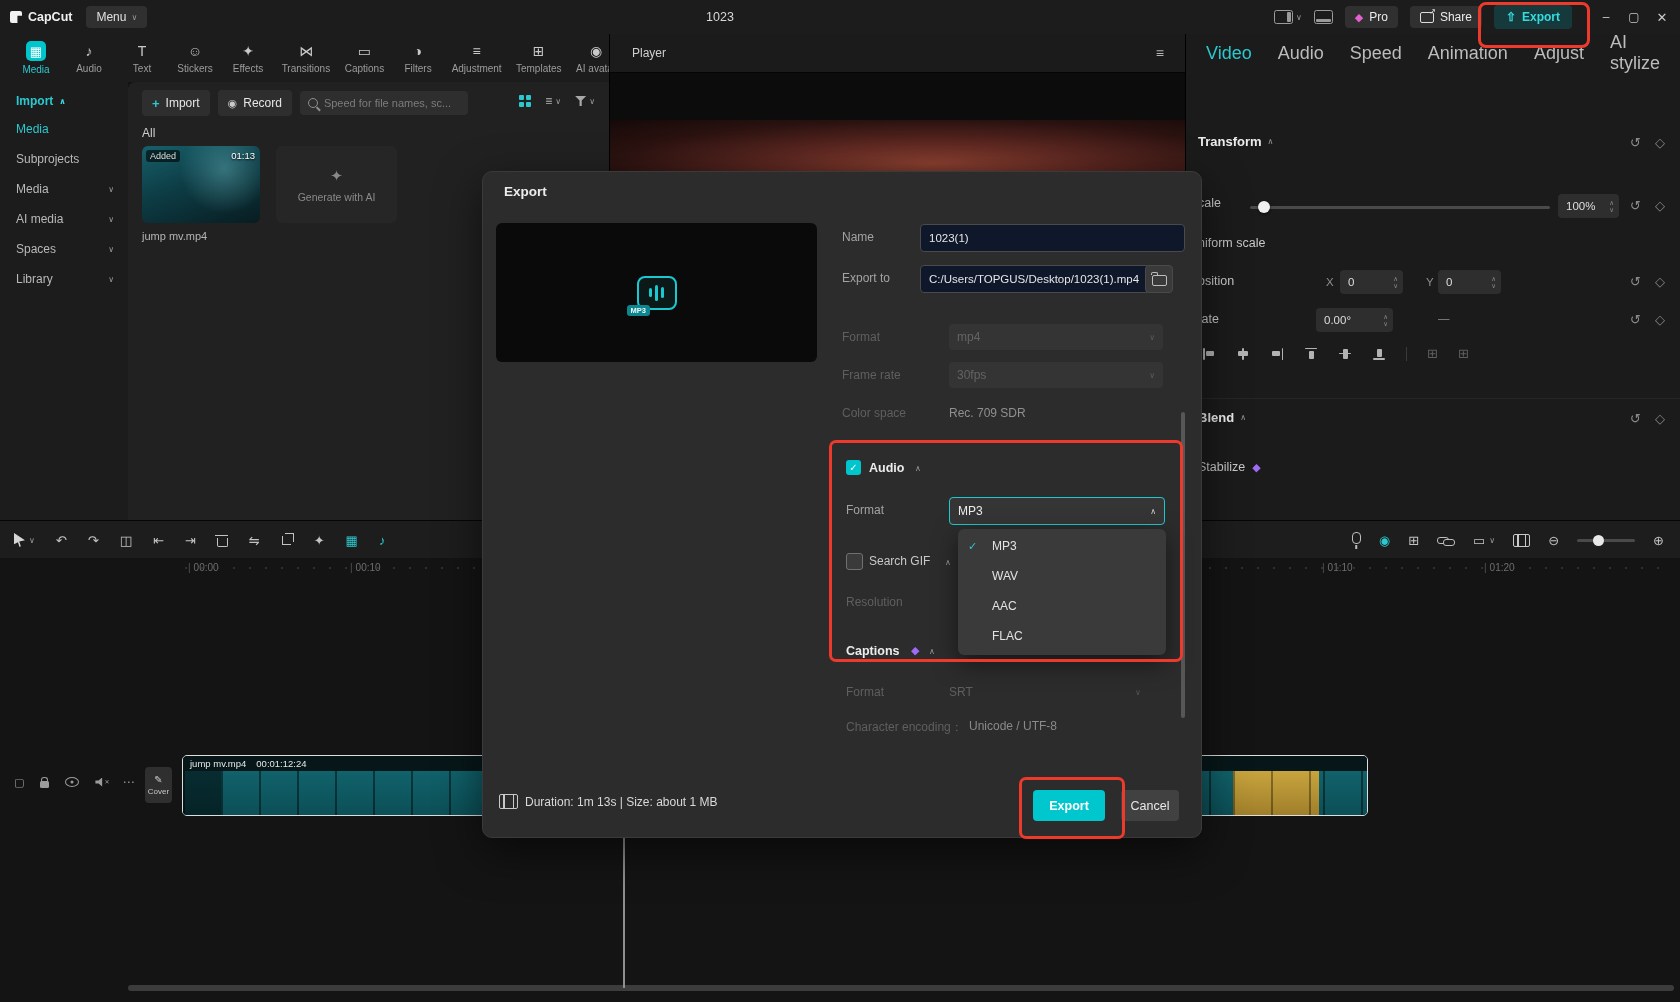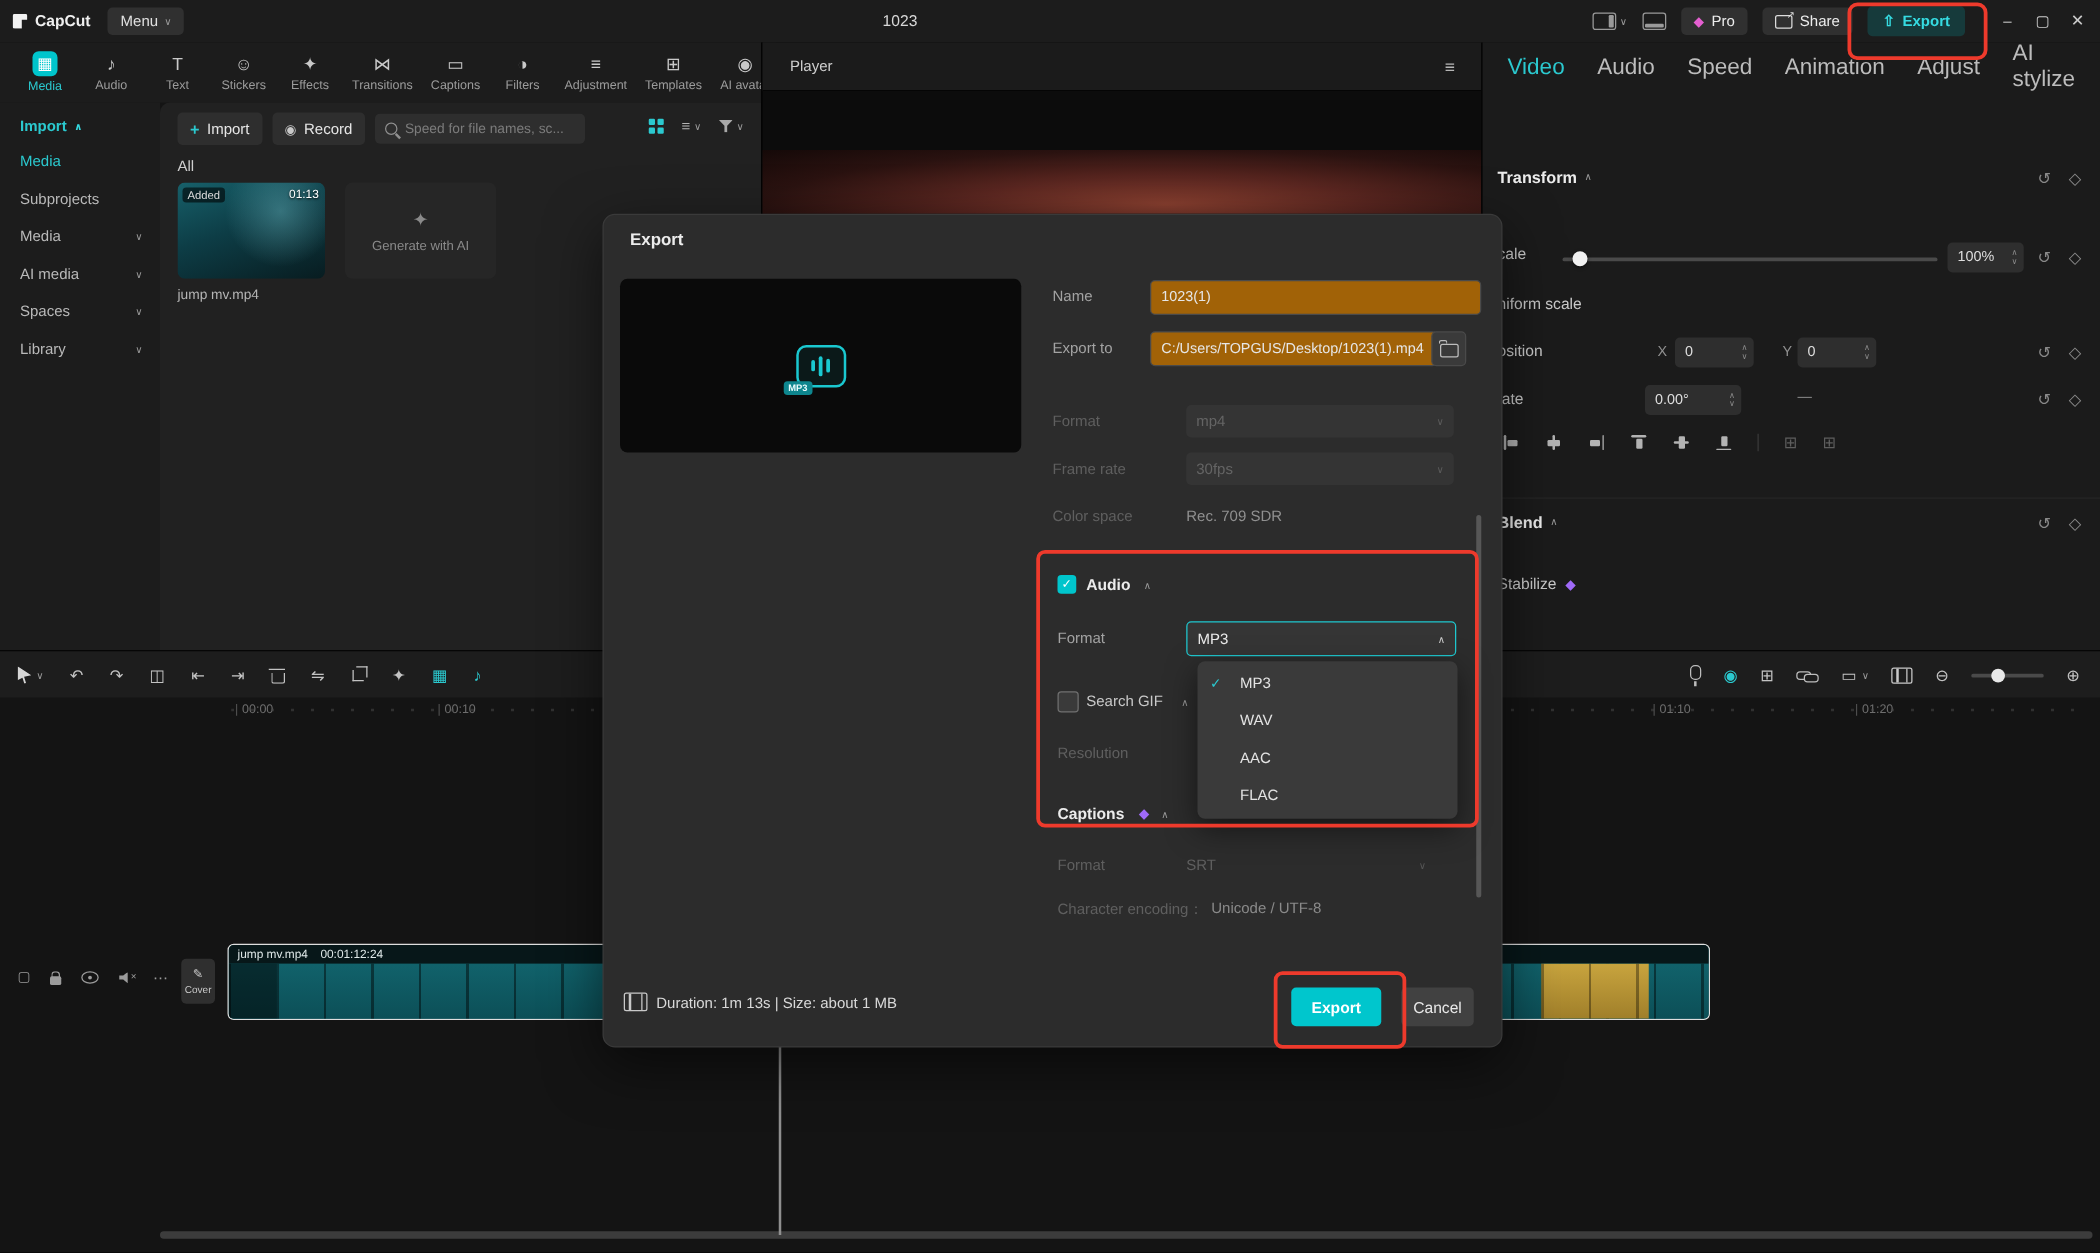--- a/index.html
+++ b/index.html
@@ -134,21 +134,21 @@
   
   .dialog{position:absolute;left:482px;top:171px;width:718px;height:665px;background:#2c2c2c;border:1px solid #3a3a3a;border-radius:10px;z-index:50;box-shadow:0 14px 44px rgba(0,0,0,.55)}
   .dlg-title{position:absolute;left:21px;top:12px;font-size:13.5px;font-weight:bold;color:#ececec}
   .preview{position:absolute;left:13px;top:51px;width:321px;height:139px;background:#0a0a0a;border-radius:6px;display:flex;align-items:center;justify-content:center}
   .mp3wrap{position:relative}
   .mp3file{width:36px;height:30px;border:2px solid #1ac8d0;border-radius:8px;display:flex;align-items:center;justify-content:center;gap:3px;background:rgba(26,200,208,.08)}
   .mp3file i{width:3px;background:#1ac8d0;border-radius:2px}
   .mp3badge{position:absolute;left:-10px;bottom:-6px;background:#0e868e;color:#eafcfd;font-size:7.5px;font-weight:bold;padding:1px 4px;border-radius:3px}
   .dl{position:absolute;font-size:12px;color:#a3a3a3}
   .ddl{position:absolute;font-size:12px;color:#5f5f5f}
-  .dinput{position:absolute;height:26px;background:#a16207;border:1px solid #4a4a4a;border-radius:4px;display:flex;align-items:center;padding:0 8px;font-size:11.5px;color:#e6e6e6;overflow:hidden;white-space:nowrap}
+  .dinput{position:absolute;height:26px;background:#0f172a;border:1px solid #4a4a4a;border-radius:4px;display:flex;align-items:center;padding:0 8px;font-size:11.5px;color:#e6e6e6;overflow:hidden;white-space:nowrap}
   .folderbtn{position:absolute;width:26px;height:26px;background:#3a3a3a;border:1px solid #4a4a4a;border-radius:4px;display:flex;align-items:center;justify-content:center}
   .folder{width:13px;height:9px;border:1.5px solid #bdbdbd;border-radius:2px;position:relative;margin-top:3px}
   .folder::before{content:"";position:absolute;top:-4px;left:-1.5px;width:5px;height:2px;border:1.5px solid #bdbdbd;border-bottom:none;border-radius:2px 2px 0 0}
   .dsel{position:absolute;background:#343434;border-radius:4px;height:26px;display:flex;align-items:center;justify-content:space-between;padding:0 8px;color:#646464;font-size:12px}
   .asel{position:absolute;background:#353535;border:1.5px solid #1fc8cf;border-radius:4px;height:26px;display:flex;align-items:center;justify-content:space-between;padding:0 8px;color:#ececec;font-size:12px}
   .cbx{position:absolute;width:15px;height:15px;border-radius:3px}
   .cbx.on{background:#00c5cc;color:#fff;display:flex;align-items:center;justify-content:center;font-size:10px}
   .cbx.off{background:#3a3a3a;border:1.5px solid #707070}
   .blab{position:absolute;font-size:12.5px;font-weight:bold;color:#ececec}
   .dd{position:absolute;left:475px;top:357px;width:208px;height:124px;background:#3a3a3a;border-radius:6px;box-shadow:0 8px 24px rgba(0,0,0,.5);z-index:5;padding-top:2px}

